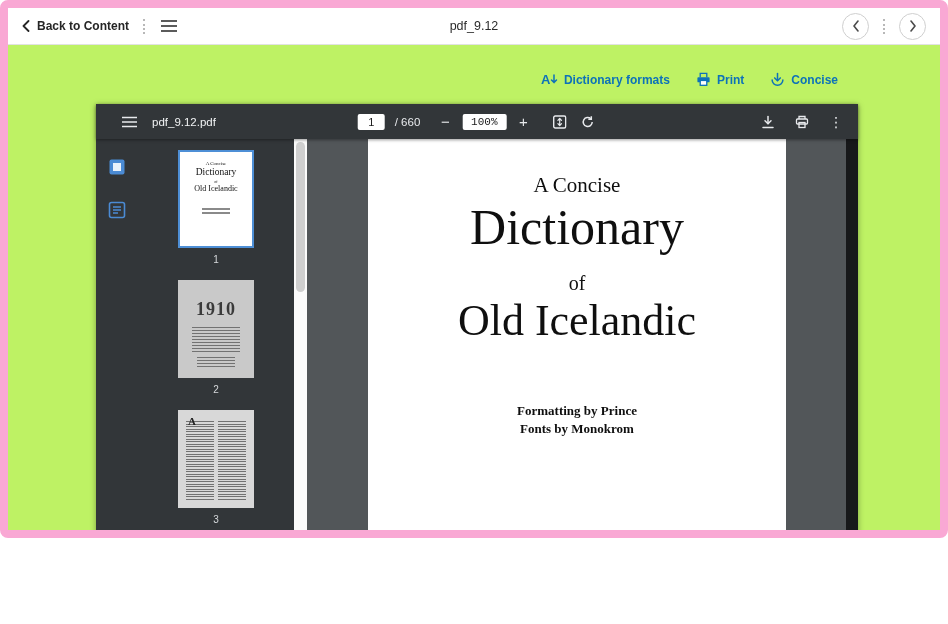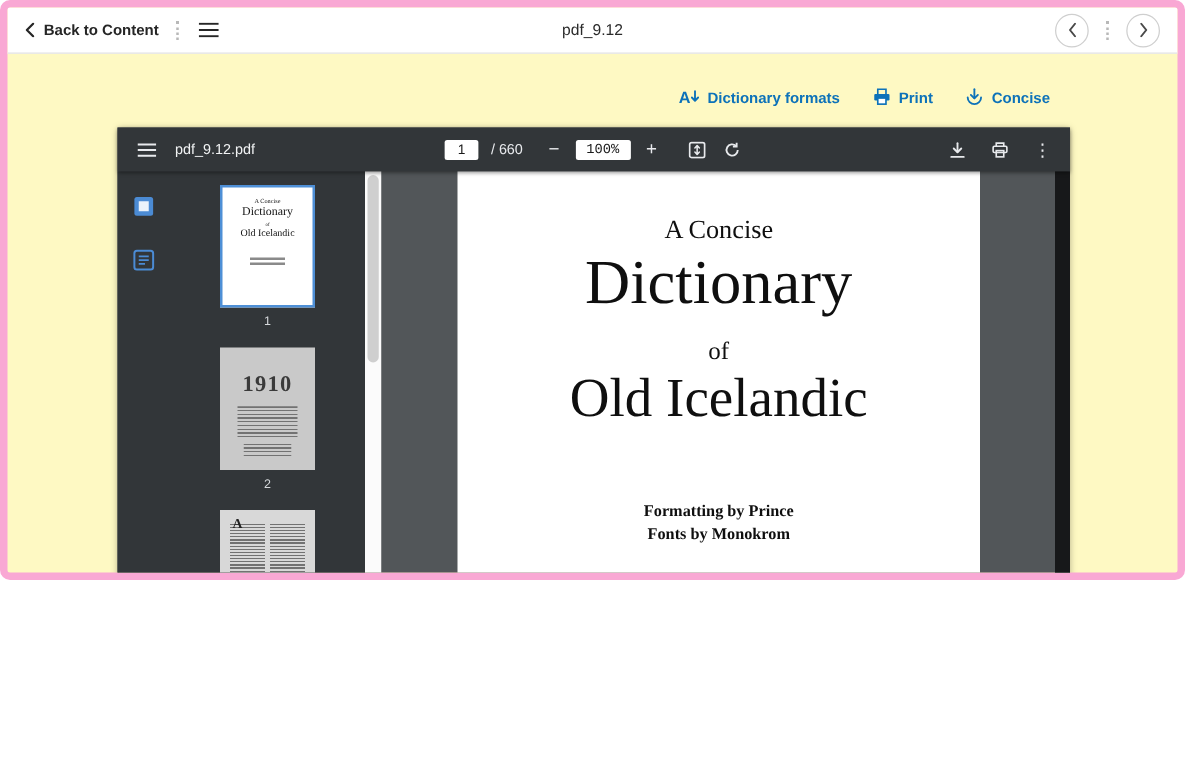--- a/index.html
+++ b/index.html
@@ -1,21 +1,21 @@
 <!DOCTYPE html>
 <html><head>
 <meta charset="utf-8">
 <style>
   * { box-sizing: border-box; }
   html,body { margin:0; padding:0; background:#fff; }
   body { font-family:"Liberation Sans","DejaVu Sans",sans-serif; }
 
   .screen {
-    position:relative; width:948px; height:464px;
-    border:6px solid #f9a8d4; border-radius:8px; overflow:hidden; background:#fef9c3;
+    position:relative; width:948px; height:538px;
+    border:8px solid #f9a8d4; border-radius:8px; overflow:hidden; background:#bef264;
   }
 
   
   .topbar {
     position:absolute; top:0; left:0; right:0; height:37px;
     display:flex; align-items:center; padding:0 14px;
     background:#fff; border-bottom:1px solid #e2e2e2;
   }
   .back-btn { display:flex; align-items:center; gap:7px; cursor:pointer; background:none; border:none; padding:0; }
   .back-label { font-size:12px; font-weight:600; color:#262626; }
@@ -39,21 +39,21 @@
   
   .viewer {
     position:absolute; left:88px; top:96px; width:762px; height:528px;
     background:var(--content-bg,#525659); box-shadow:0 1px 6px rgba(0,0,0,.35);
   }
   .pdf-toolbar {
     position:absolute; top:0; left:0; right:0; height:35px; z-index:6;
     background:var(--toolbar-dark,#323639); display:flex; align-items:center;
     color:#e8eaed; box-shadow:0 1px 3px rgba(0,0,0,.4);
   }
-  .pt-left { display:flex; align-items:center; gap:13px; padding-left:14px; }
+  .pt-left { display:flex; align-items:center; gap:13px; padding-left:24px; }
   .pdf-filename { font-size:11.5px; color:#f1f3f4; }
   .pt-center { position:absolute; left:50%; top:0; height:100%; transform:translateX(-50%); display:flex; align-items:center; gap:10px; }
   .page-box {
     width:27px; height:16px; background:#fff; color:#1a1a1a; border:none; border-radius:2px;
     font-size:11px; text-align:center; padding:0; font-family:inherit;
   }
   .page-total { font-size:11.5px; color:#e8eaed; }
   .zoom-box {
     width:44px; height:16px; background:#fff; color:#1a1a1a; border-radius:2px;
     font-size:11px; display:flex; align-items:center; justify-content:center;font-family:Liberation Mono, monospace;

